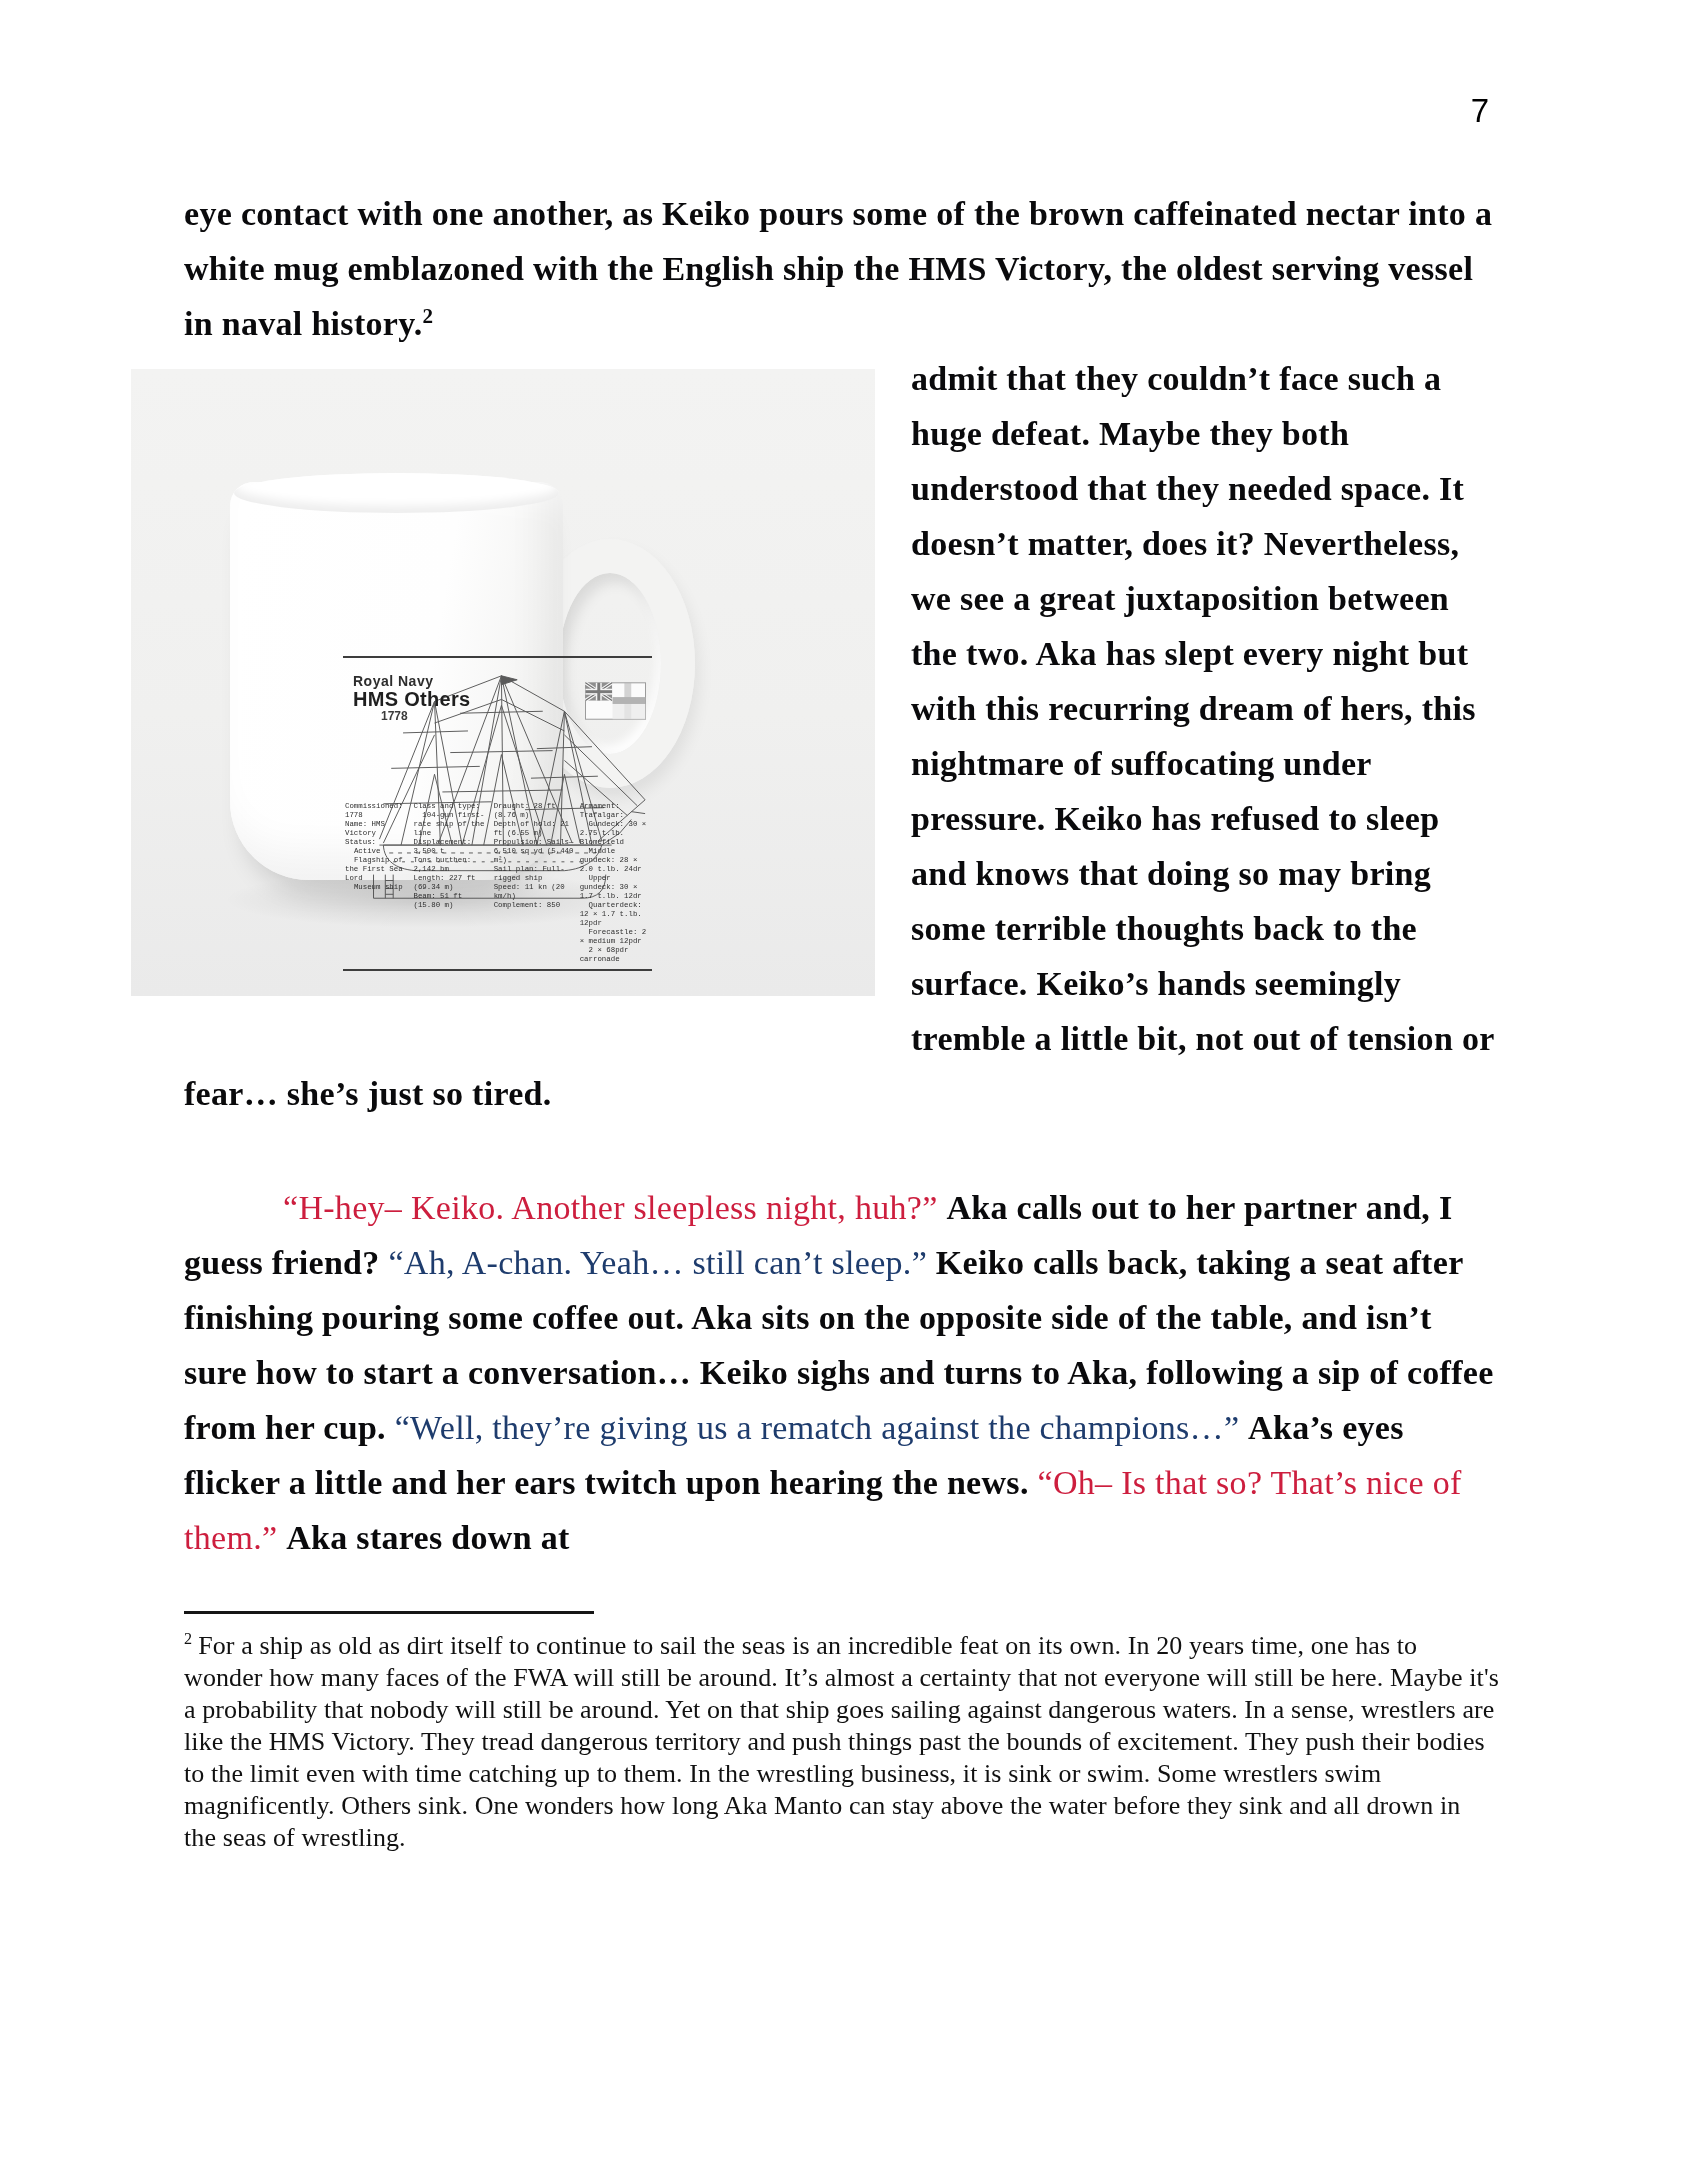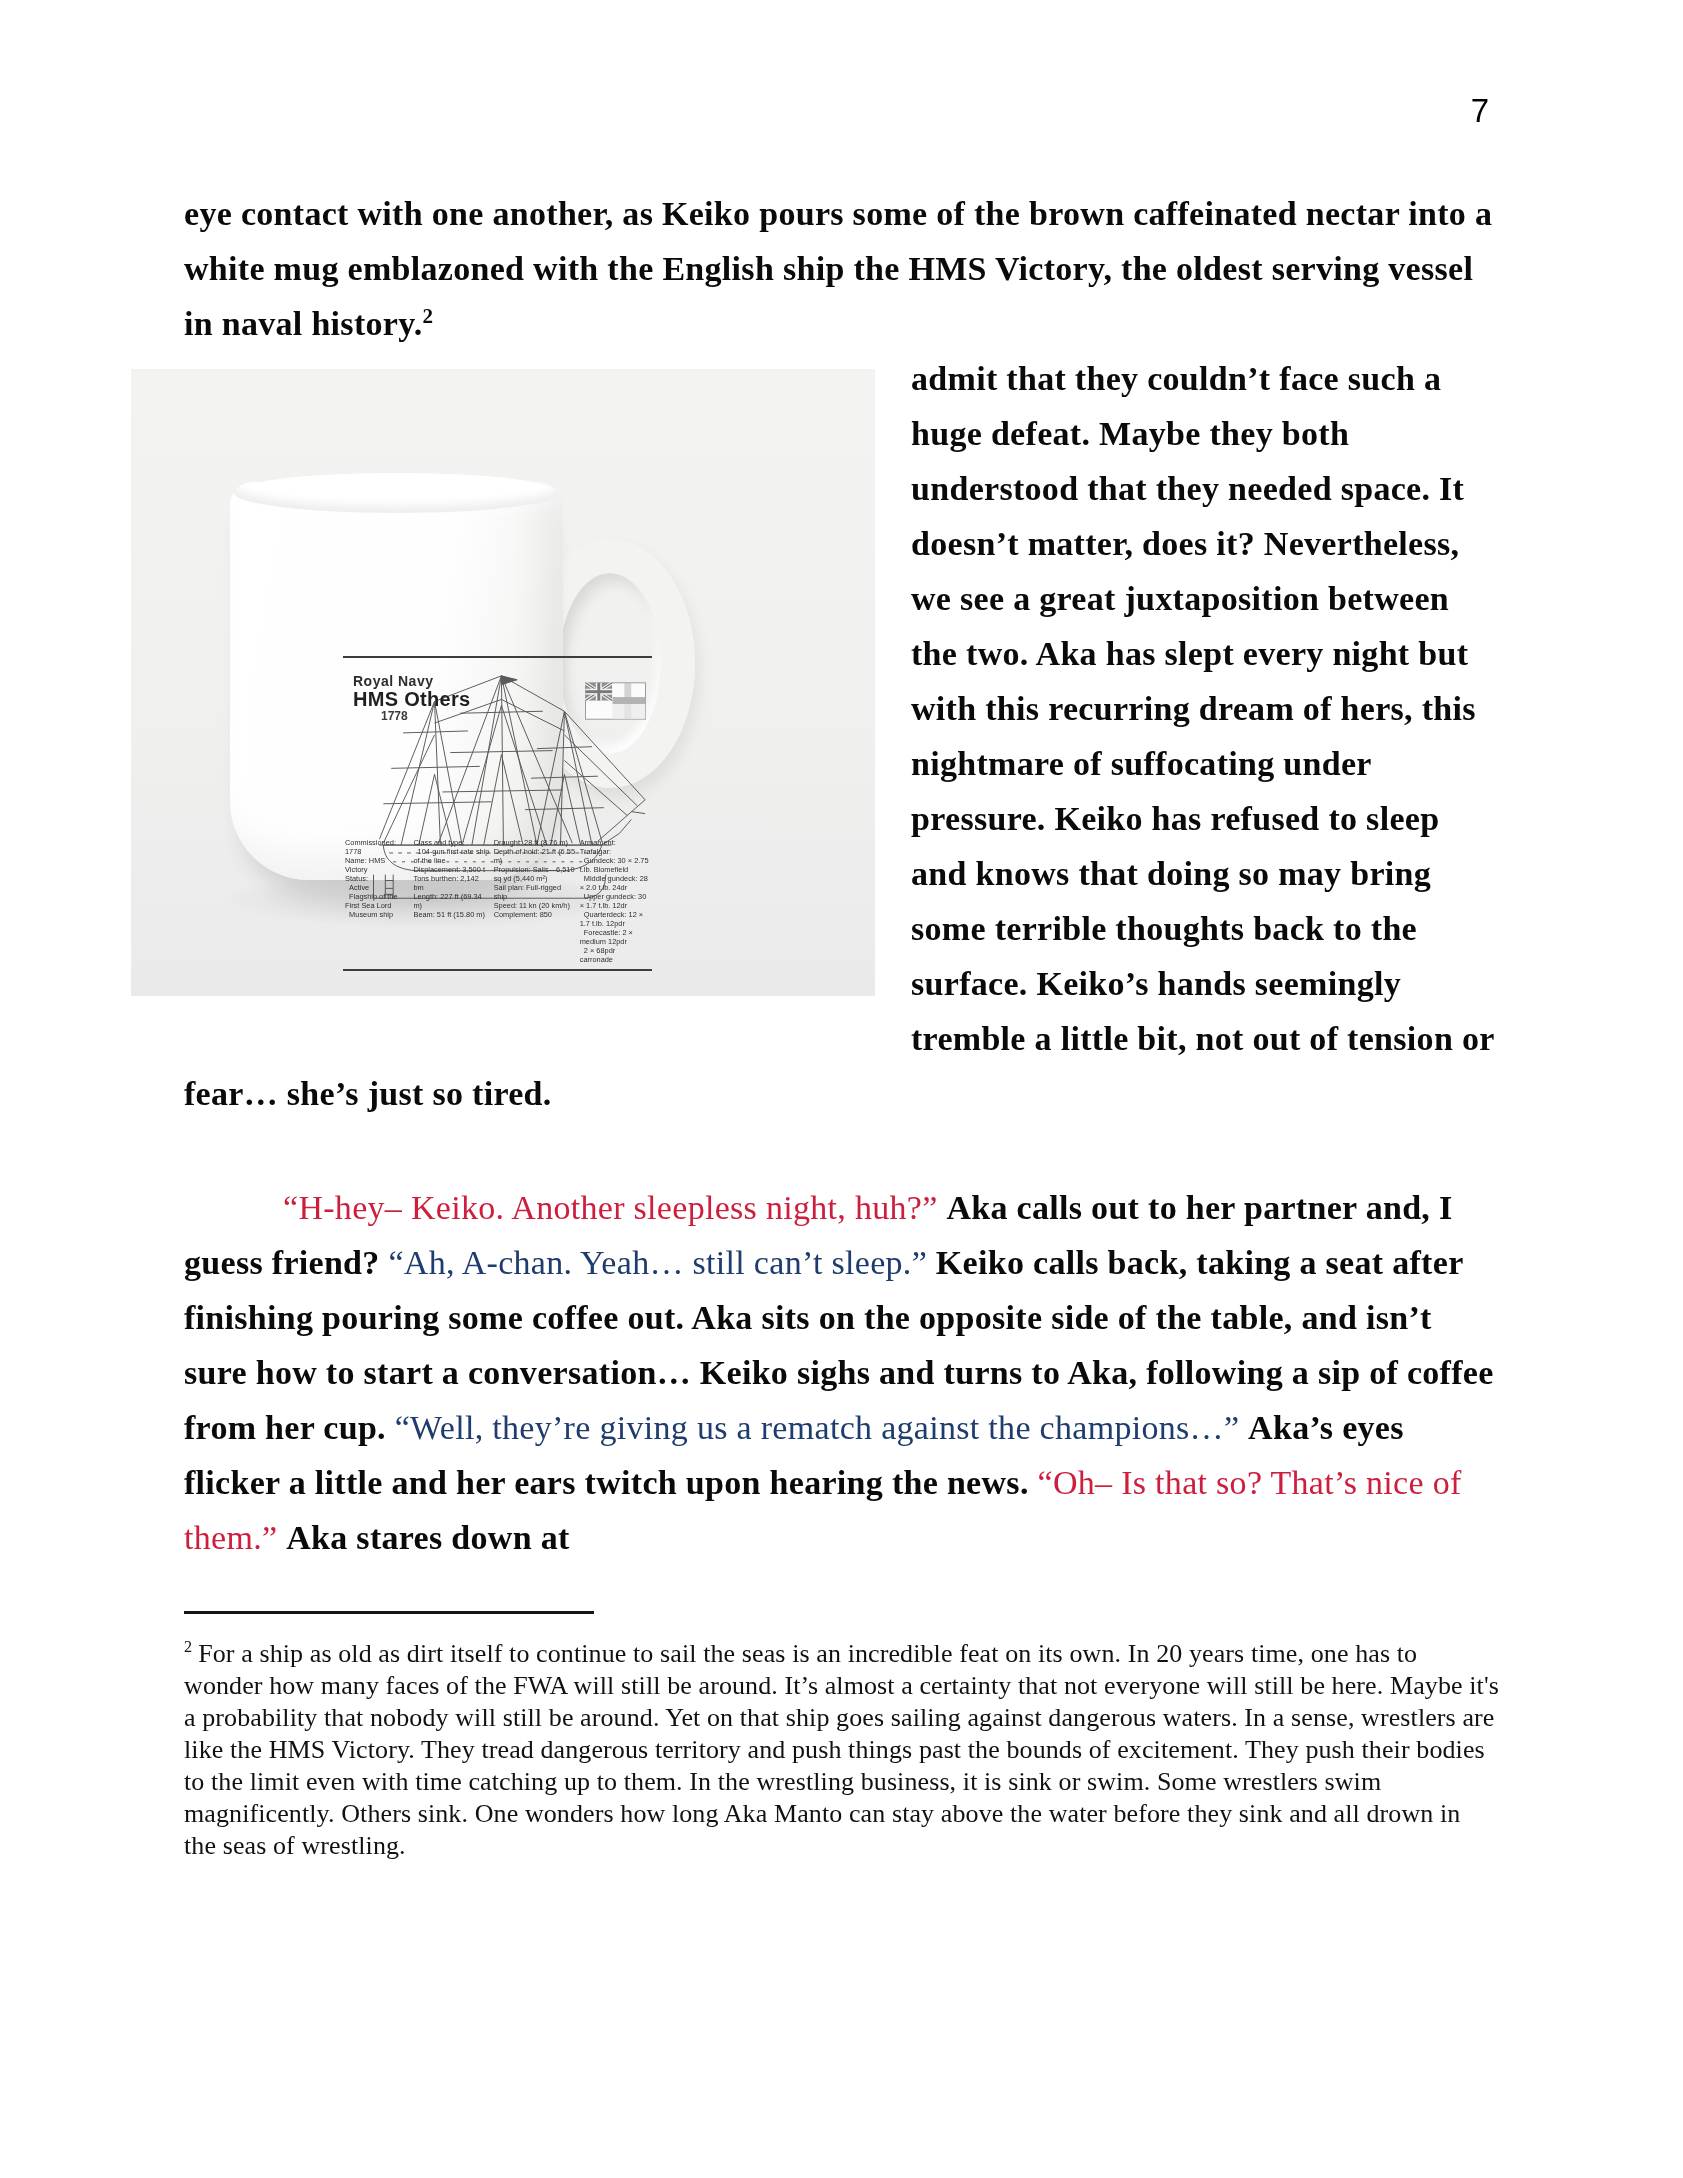--- a/index.html
+++ b/index.html
@@ -41,21 +41,21 @@
     background:linear-gradient(180deg,#f3f3f2 0%,#f0f0ef 55%,#eaeaea 100%);
     overflow:hidden;
   }
   .dialogue{clear:both;margin-top:59px;text-indent:99px;white-space:pre-wrap;}
   .seg-bold{font-weight:bold;color:var(--body-ink);}
   .seg-red{font-weight:normal;color:var(--red);}
   .seg-blue{font-weight:normal;color:var(--blue);}
   sup.fn-ref{font-size:0.62em;vertical-align:super;line-height:0;}
   .fn-rule{margin-top:46px;width:410px;border-top:3px solid #151515;}
   .footnote{
-    margin-top:24px;
+    margin-top:16px;
     font-size:26px;line-height:32px;font-weight:normal;
     color:var(--fn-ink);letter-spacing:0.1px;
   }
   .footnote sup{font-size:0.62em;vertical-align:super;line-height:0;margin-right:6px;}
 
   
   .mug-shadow{
     position:absolute;left:85px;top:501px;width:426px;height:59px;
     background:radial-gradient(ellipse at center, rgba(0,0,0,0.12) 0%, rgba(0,0,0,0.0) 68%);
   }
@@ -95,21 +95,21 @@
   .brand{position:absolute;left:10px;top:16px;line-height:1.05;}
   .brand-line1{font-size:14px;font-weight:bold;color:#2d2d2d;letter-spacing:0.5px;}
   .brand-line2{font-size:20px;font-weight:bold;color:#1f1f1f;letter-spacing:0.3px;}
   .brand-line3{font-size:12px;font-weight:bold;color:#3a3a3a;margin-left:28px;}
   .ensign{position:absolute;right:6px;top:24px;width:61px;height:40px;}
   .ship-art{position:absolute;left:0px;top:8px;width:309px;height:246px;}
   .specs{
     position:absolute;left:2px;right:2px;bottom:5px;
     display:flex;gap:4px;
     font-size:7.4px;line-height:9px;color:#2e2e2e;
-    white-space:pre-wrap;overflow:hidden;
+    white-space:pre-wrap;overflow:hidden;font-family:Liberation Mono, monospace;
   }
   .specs .col{overflow:hidden;}
   .c1{width:22%;} .c2{width:26%;} .c3{width:28%;} .c4{width:24%;}
 </style>
 </head>
 <body>
 
 <div class="page">
   <div class="page-number">7</div>
 

